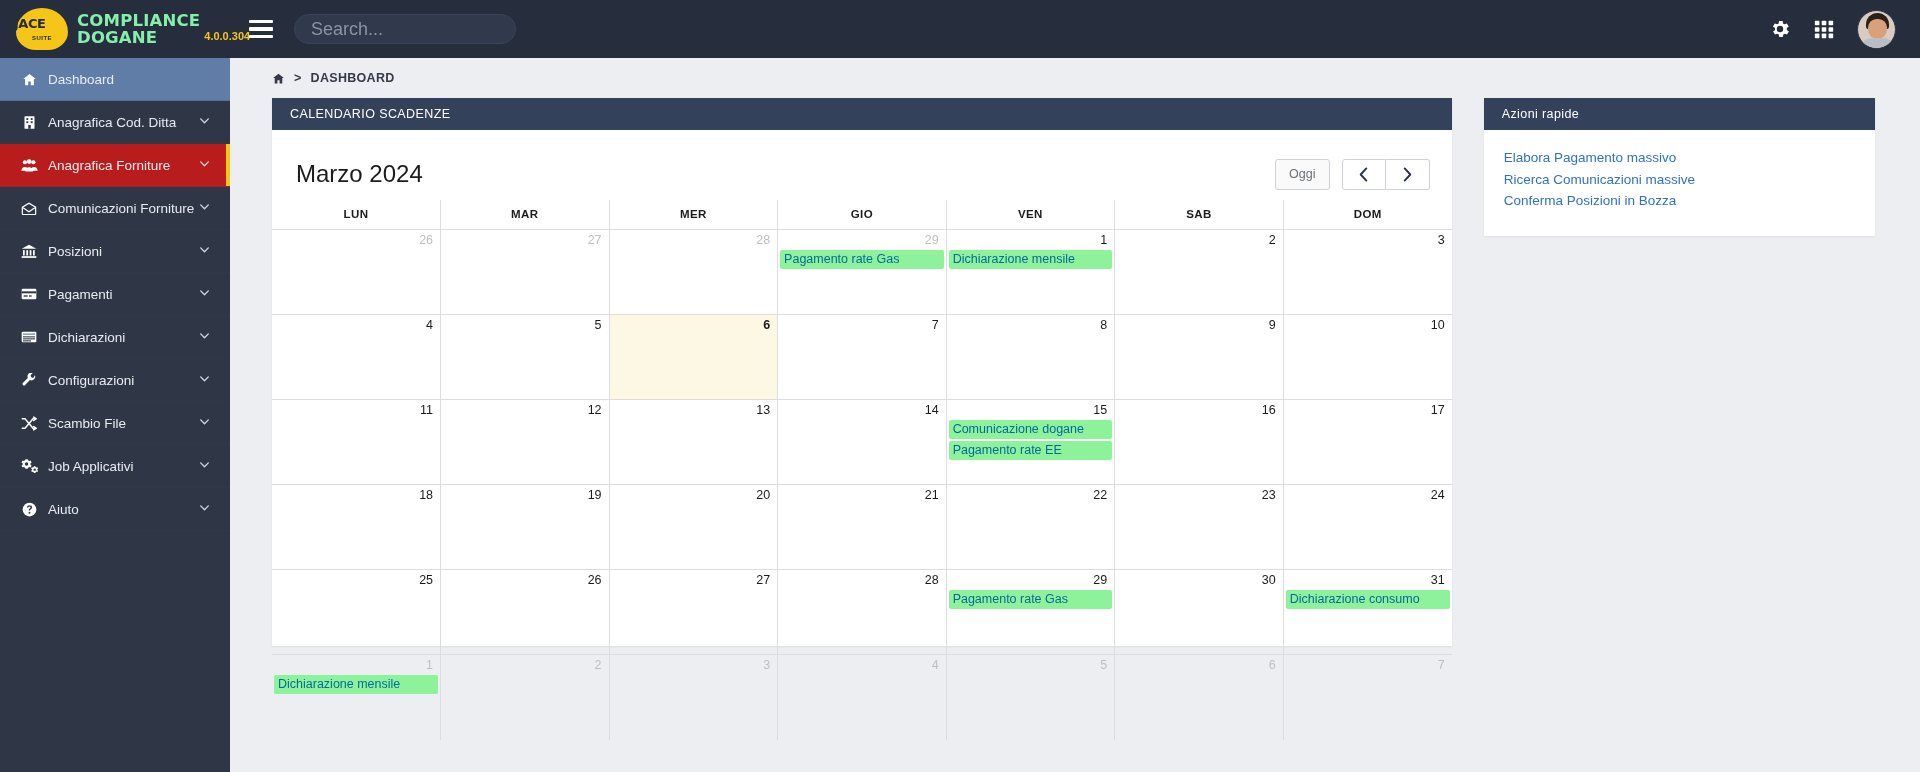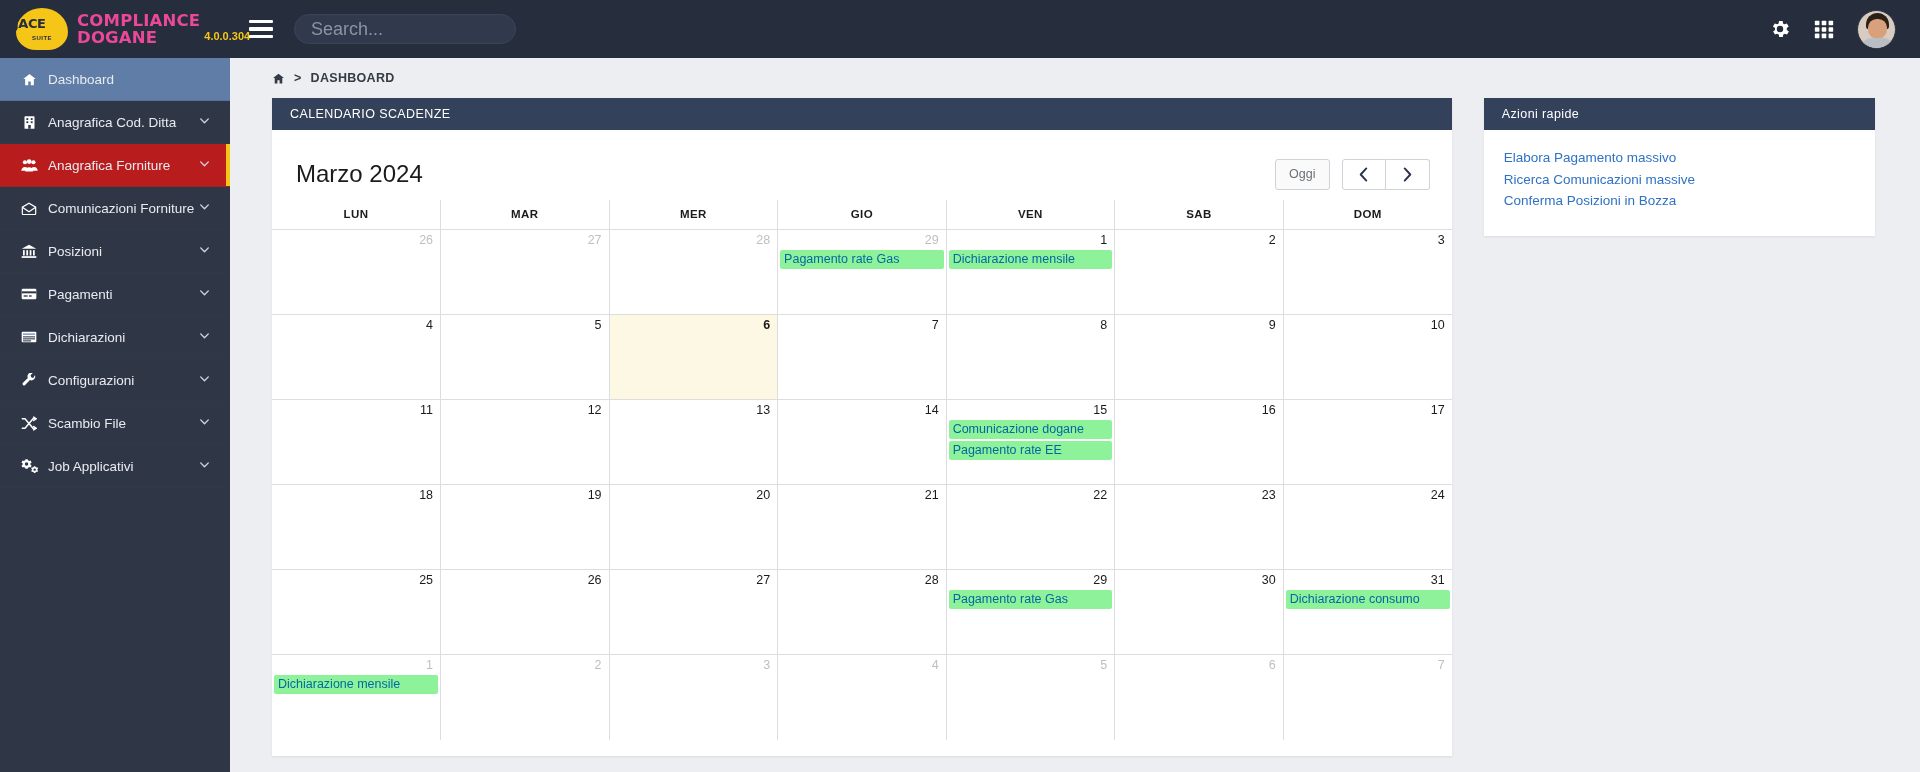--- a/index.html
+++ b/index.html
@@ -32,21 +32,21 @@
     position: absolute; left: 0; top: 9px; width: 56px;
     text-align: left;
     font-weight: 900; font-size: 13px; letter-spacing: -0.5px;
     color: #262d3d; font-family: "DejaVu Sans", sans-serif;
   }
   .brand-mark .suite {
     position: absolute; left: 0; top: 28px; width: 56px; text-align: center;
     font-size: 6px; font-weight: 700; letter-spacing: 0.5px; color: #262d3d;
   }
   .brand-text {
-    color: #ec4899; font-weight: 800; font-size: 16.5px; line-height: 17px;
+    color: #86efac; font-weight: 800; font-size: 16.5px; line-height: 17px;
     letter-spacing: 0.2px; font-family: "DejaVu Sans", sans-serif;
   }
   .brand-ver {
     color: #f5c518; font-weight: 800; font-size: 11px;
     align-self: flex-end; padding-bottom: 16px; margin-left: -3px;
   }
   .hamburger {
     width: 34px; height: 30px; margin-left: 14px;
     display: flex; flex-direction: column; justify-content: center;
     align-items: center; gap: 4px; cursor: pointer;
@@ -115,21 +115,21 @@
 
   .panels { display: flex; padding: 0 45px 0 42px; gap: 32px; align-items: flex-start; }
 
   .card { background: #fff; box-shadow: 0 1px 2px rgba(0,0,0,0.07); }
   .card-head {
     background: #34415a; color: #fff; height: 32px;
     display: flex; align-items: center; padding: 0 18px;
     font-size: 12.5px; letter-spacing: 0.4px;
   }
   .cal-card { width: 1200px; }
-  .cal-body { padding: 18px 0 0 0; height: 626px; }
+  .cal-body { padding: 18px 0 0 0; height: 516px; }
 
   .cal-toolbar {
     display: flex; align-items: center; padding: 0 22px 0 24px; height: 52px;
   }
   .cal-title { font-size: 24px; color: #1b1b1b; font-weight: 400; }
   .cal-nav { margin-left: auto; display: flex; align-items: center; gap: 12px; }
   .btn-today {
     height: 31px; min-width: 55px; padding: 0 13px;
     border: 1px solid #cfd3d8; background: #fafafa; color: #6b7075;
     font-size: 12.5px; border-radius: 3px; cursor: pointer;
@@ -355,20 +355,32 @@
         </svg></span>
     </div>
     <div class="side-item">
       <span class="s-ico">
         <svg width="17" height="15" viewBox="0 0 26 22" fill="#fff">
           <path d="M14.5 8.4a6 6 0 0 0 0-2.3l1.8-1.3-1.7-2.9-2.1.8a6 6 0 0 0-1.9-1.1L10.2 0H6.8l-.4 1.6a6 6 0 0 0-1.9 1.1l-2.1-.8L.7 4.8l1.8 1.3a6 6 0 0 0 0 2.3L.7 9.7l1.7 2.9 2.1-.8a6 6 0 0 0 1.9 1.1l.4 1.6h3.4l.4-1.6a6 6 0 0 0 1.9-1.1l2.1.8 1.7-2.9zM8.5 9.9a2.6 2.6 0 1 1 0-5.3 2.6 2.6 0 0 1 0 5.3z"></path>
           <path d="M25 16.6a4 4 0 0 0 0-1.6l1.2-.9-1.2-2-1.4.5a4 4 0 0 0-1.3-.8l-.3-1.1h-2.3l-.3 1.1a4 4 0 0 0-1.3.8l-1.4-.5-1.2 2 1.2.9a4 4 0 0 0 0 1.6l-1.2.9 1.2 2 1.4-.5a4 4 0 0 0 1.3.8l.3 1.1h2.3l.3-1.1a4 4 0 0 0 1.3-.8l1.4.5 1.2-2zM20.9 17.6a1.8 1.8 0 1 1 0-3.6 1.8 1.8 0 0 1 0 3.6z"></path>
         </svg>
       </span>
       <span class="s-label">Job Applicativi</span>
+      <span class="s-caret"><svg width="13" height="13" viewBox="0 0 24 24" fill="none" stroke="#cdd3de" stroke-width="2.6" stroke-linecap="round" stroke-linejoin="round">
+          <path d="M5 9l7 7 7-7"></path>
+        </svg></span>
+    </div>
+    <div class="side-item">
+      <span class="s-ico">
+        <svg width="15" height="15" viewBox="0 0 24 24" fill="#fff">
+          <circle cx="12" cy="12" r="11"></circle>
+          <path d="M12 5.2c-2.3 0-3.9 1.3-4.2 3.4l2.4.3c.2-1 .8-1.6 1.8-1.6.9 0 1.6.5 1.6 1.3 0 .7-.4 1.1-1.3 1.7-1 .7-1.6 1.4-1.6 2.7v.6h2.4v-.4c0-.8.3-1.1 1.3-1.8 1.2-.8 1.8-1.6 1.8-3 0-1.9-1.6-3.2-4.2-3.2zM12 15.5a1.5 1.5 0 1 0 0 3.1 1.5 1.5 0 0 0 0-3.1z" fill="#2f3747"></path>
+        </svg>
+      </span>
+      <span class="s-label">Aiuto</span>
       <span class="s-caret"><svg width="13" height="13" viewBox="0 0 24 24" fill="none" stroke="#cdd3de" stroke-width="2.6" stroke-linecap="round" stroke-linejoin="round">
           <path d="M5 9l7 7 7-7"></path>
         </svg></span>
     </div>
   </nav>
 
 <div class="content">
 
   <div class="breadcrumb">
     <svg width="13" height="13" viewBox="0 0 24 24" fill="#343a46">

